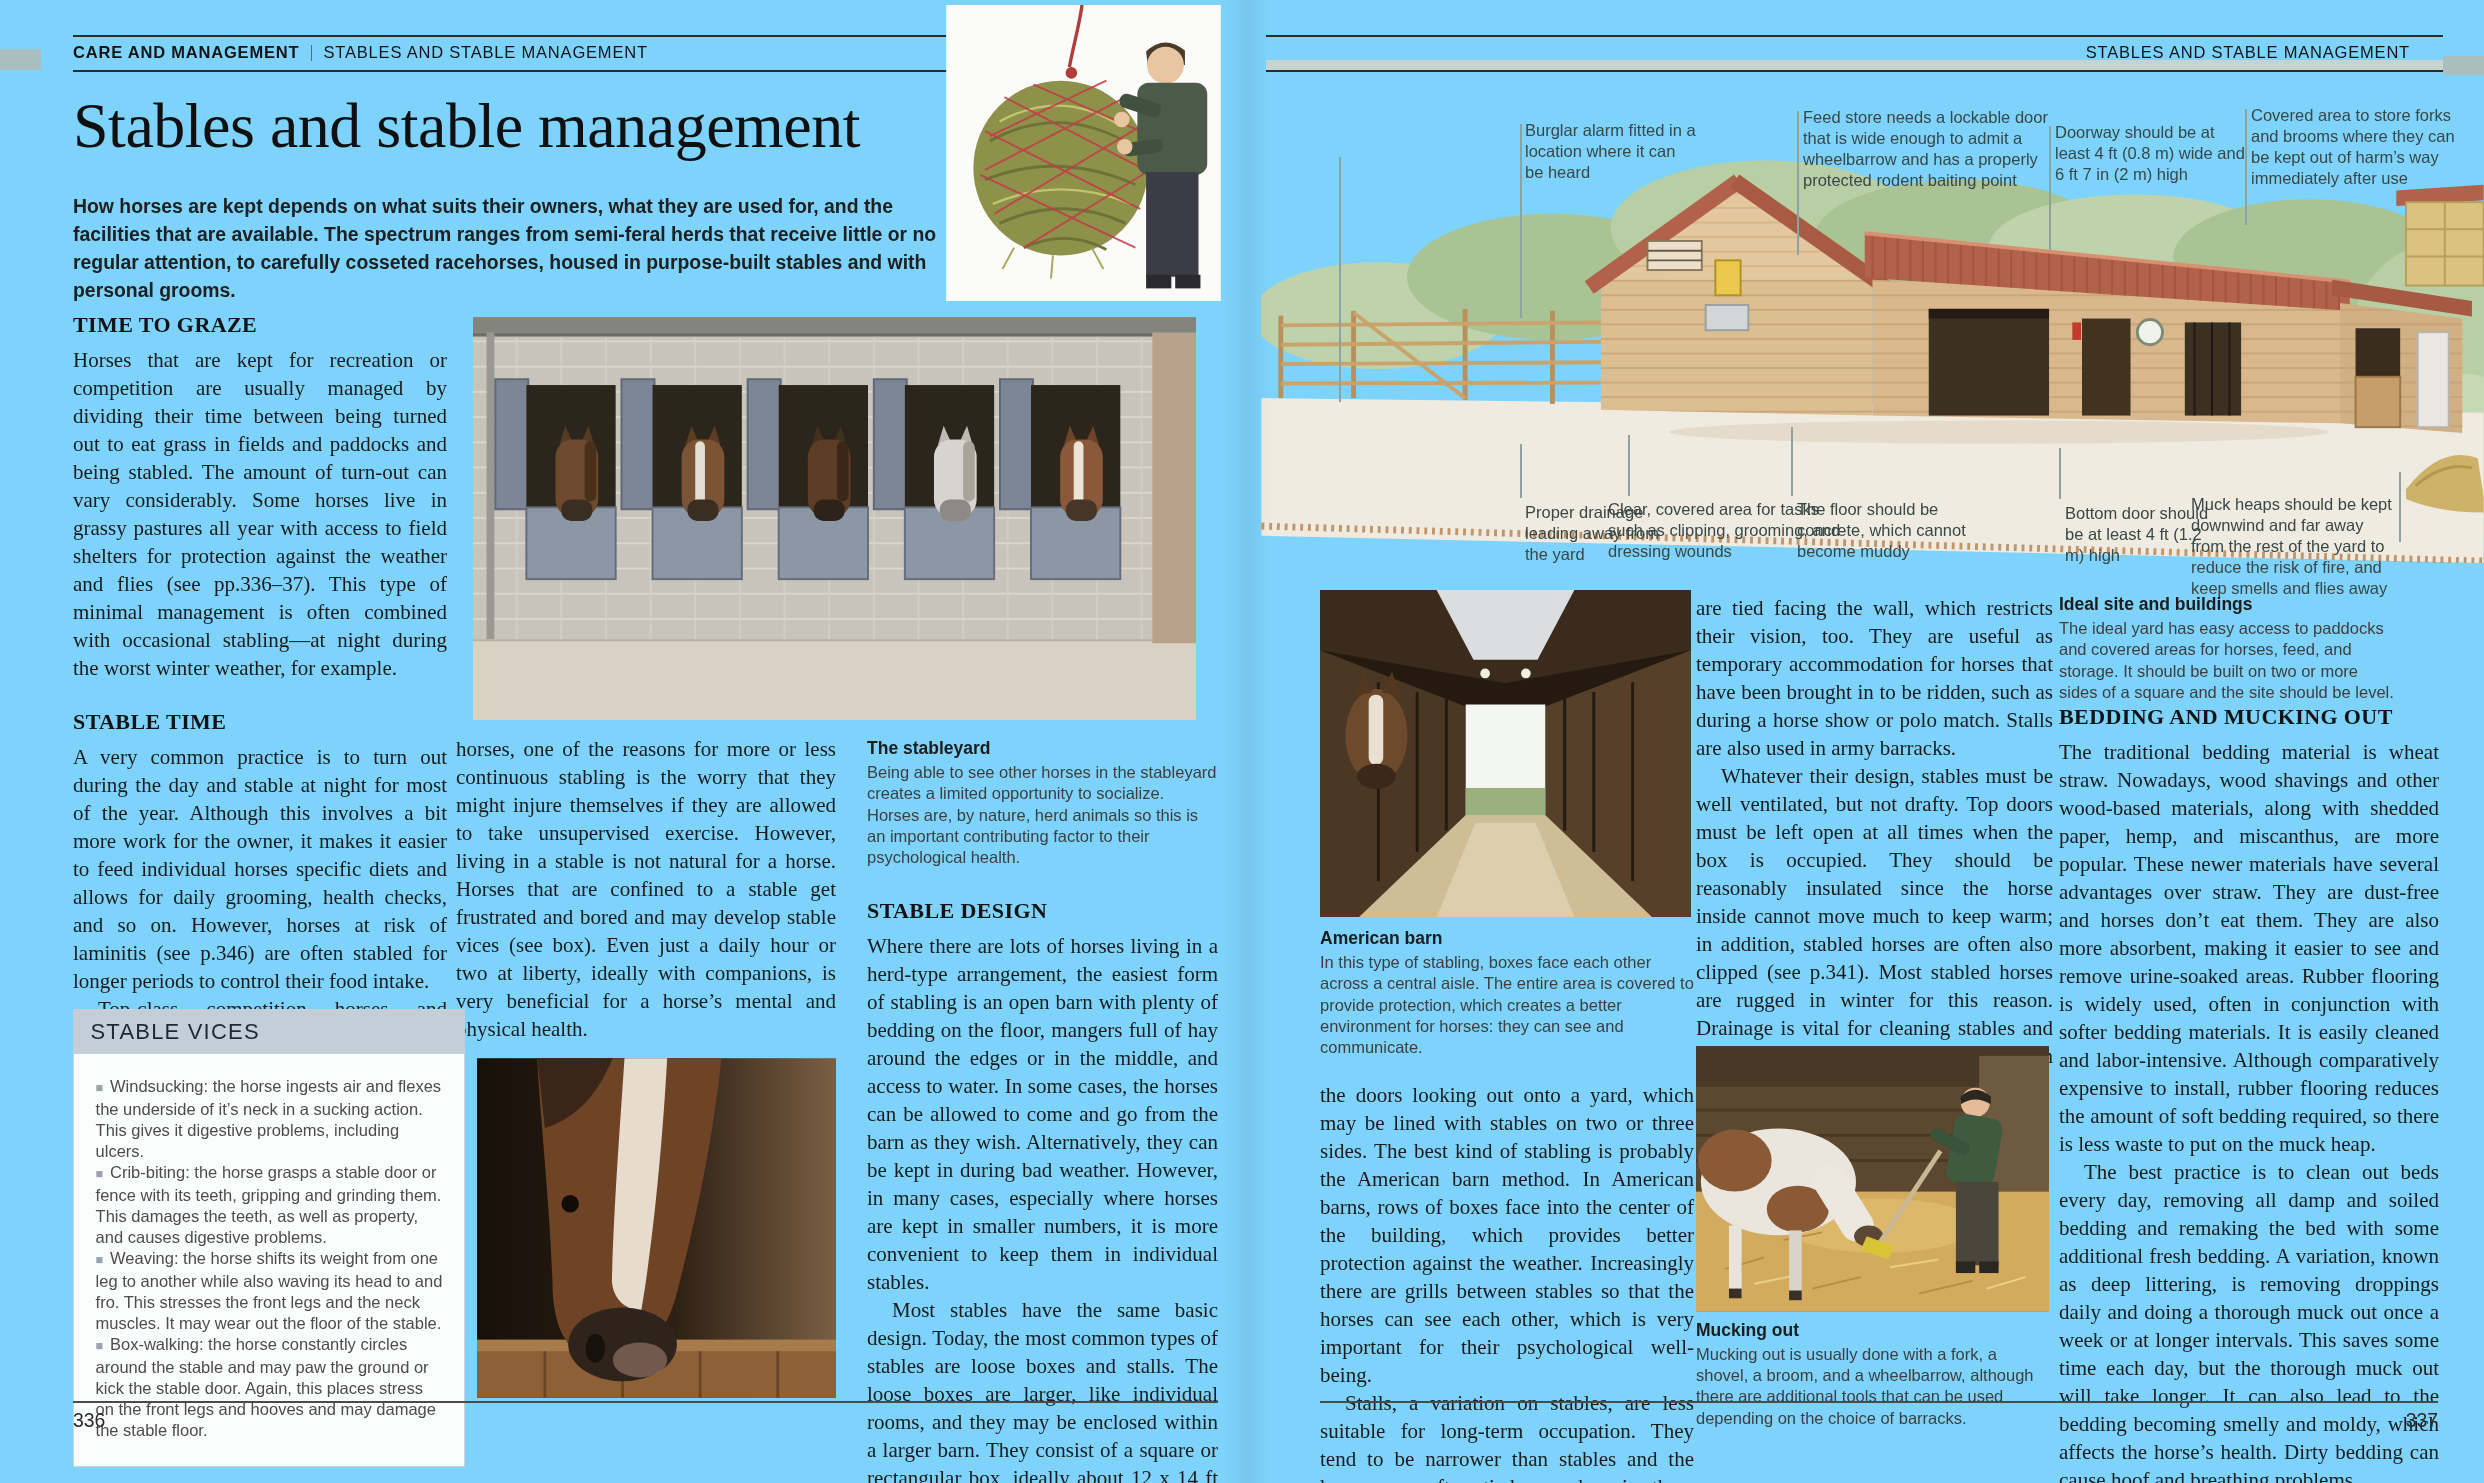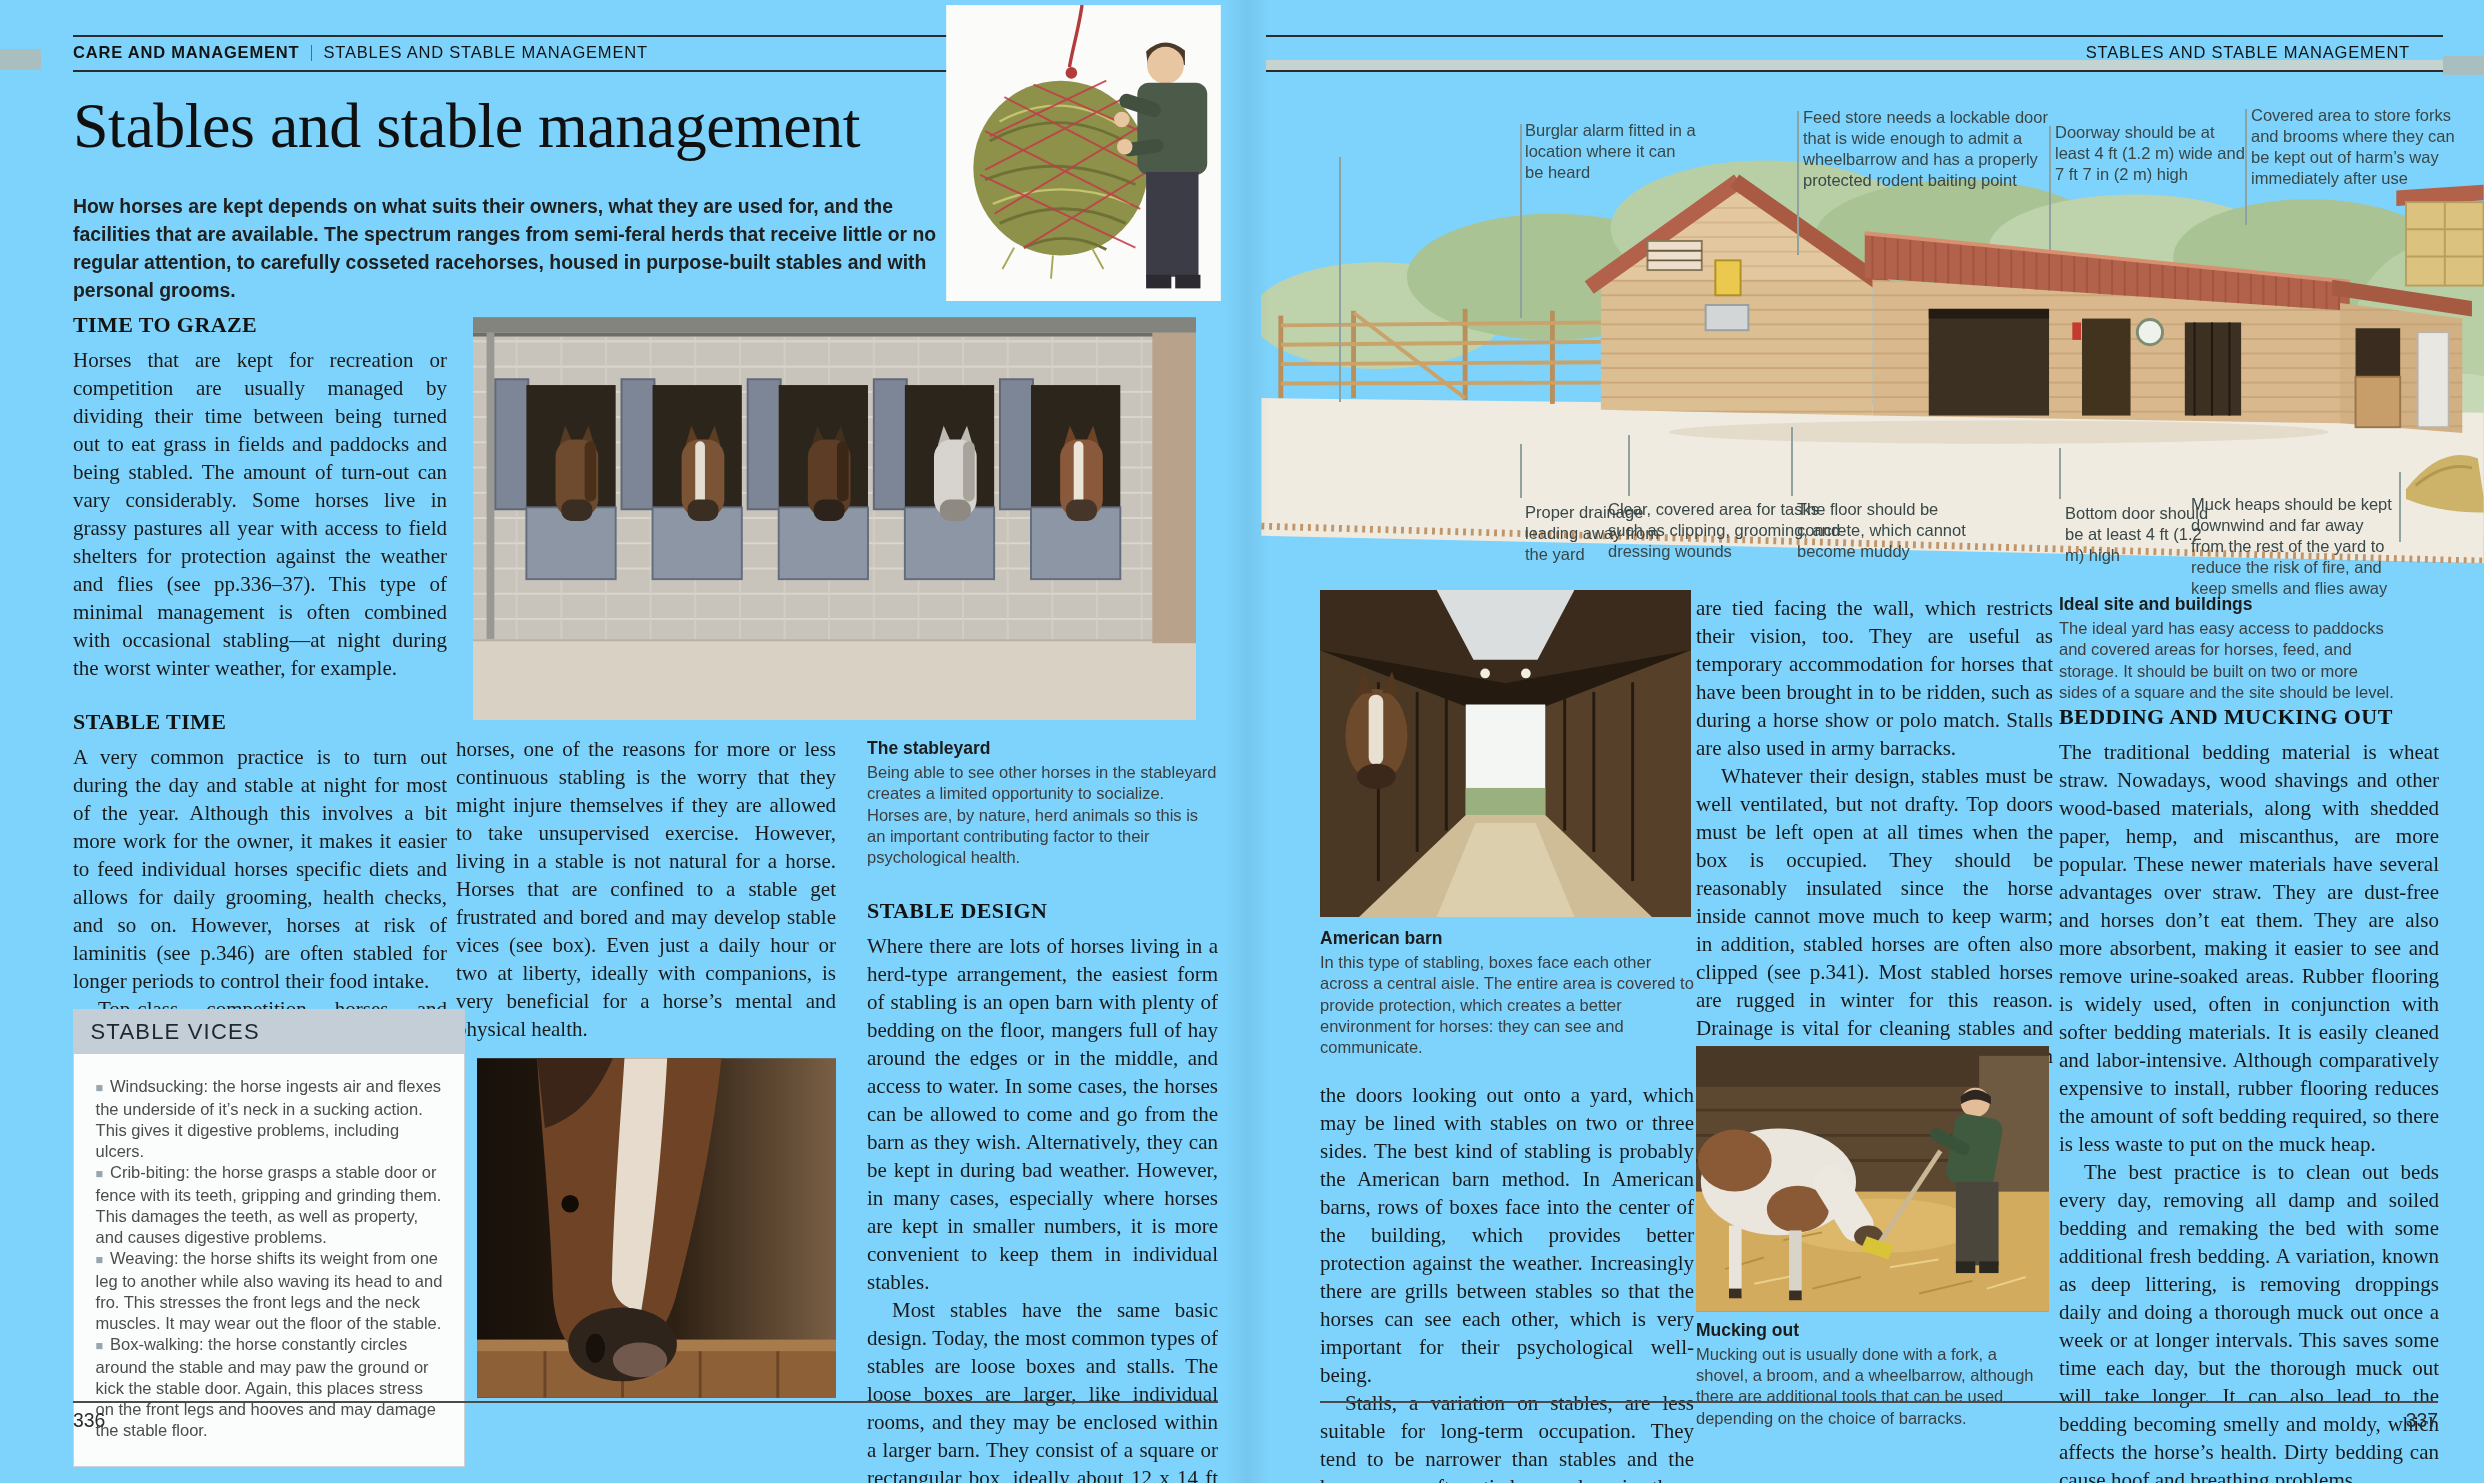--- a/index.html
+++ b/index.html
@@ -322,21 +322,21 @@
   <div class="cline" style="left:2049px;top:126px;height:124px"></div>
   <div class="cline" style="left:2245px;top:109px;height:116px"></div>
   <div class="cline" style="left:1520px;top:444px;height:54px"></div>
   <div class="cline" style="left:1628px;top:435px;height:61px"></div>
   <div class="cline" style="left:1791px;top:427px;height:69px"></div>
   <div class="cline" style="left:2059px;top:448px;height:51px"></div>
   <div class="cline" style="left:2399px;top:472px;height:70px"></div>
 
   <div class="dlabel" style="left:1525px;top:120px;width:173px">Burglar alarm fitted in a location where it can be heard</div>
   <div class="dlabel" style="left:1803px;top:107px;width:254px">Feed store needs a lockable door that is wide enough to admit a wheelbarrow and has a properly protected rodent baiting point</div>
-  <div class="dlabel" style="left:2055px;top:122px;width:190px">Doorway should be at least 4 ft (1.2 m) wide and 7 ft 7 in (2 m) high</div>
+  <div class="dlabel" style="left:2055px;top:122px;width:190px">Doorway should be at least 4 ft (0.8 m) wide and 6 ft 7 in (2 m) high</div>
   <div class="dlabel" style="left:2251px;top:105px;width:204px">Covered area to store forks and brooms where they can be kept out of harm’s way immediately after use</div>
   <div class="dlabel" style="left:1525px;top:502px;width:134px">Proper drainage leading away from the yard</div>
   <div class="dlabel" style="left:1608px;top:499px;width:233px">Clear, covered area for tasks such as clipping, grooming, and dressing wounds</div>
   <div class="dlabel" style="left:1797px;top:499px;width:206px">The floor should be concrete, which cannot become muddy</div>
   <div class="dlabel" style="left:2065px;top:503px;width:155px">Bottom door should be at least 4 ft (1.2 m) high</div>
   <div class="dlabel" style="left:2191px;top:494px;width:204px;text-align:left">Muck heaps should be kept downwind and far away from the rest of the yard to reduce the risk of fire, and keep smells and flies away</div>
 
   <svg class="photo" style="left:1320px;top:590px" width="371" height="327" viewBox="0 0 382 337">
     <rect width="382" height="337" fill="#241a10"></rect>
     <polygon points="0,0 382,0 382,62 191,96 0,62" fill="#3a2b1c"></polygon>

